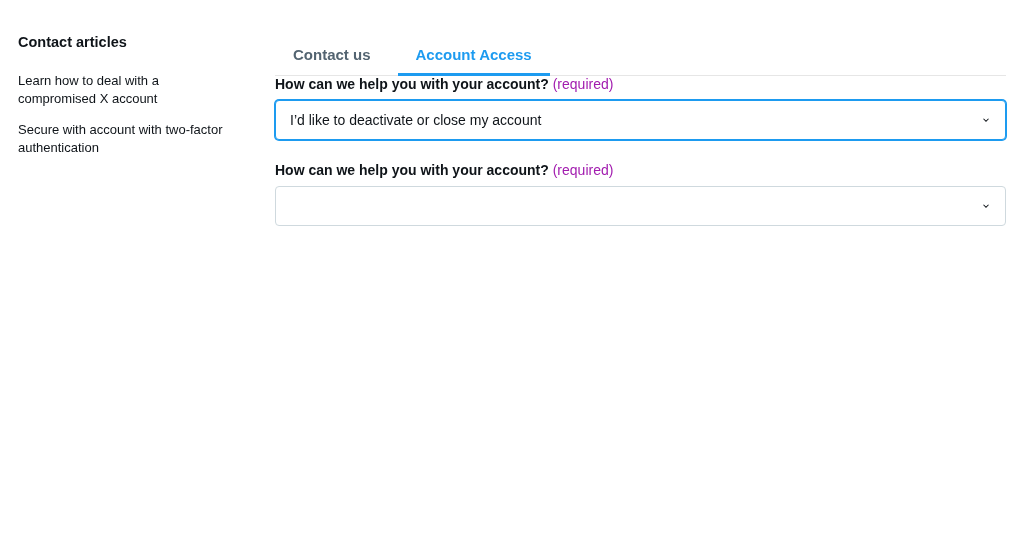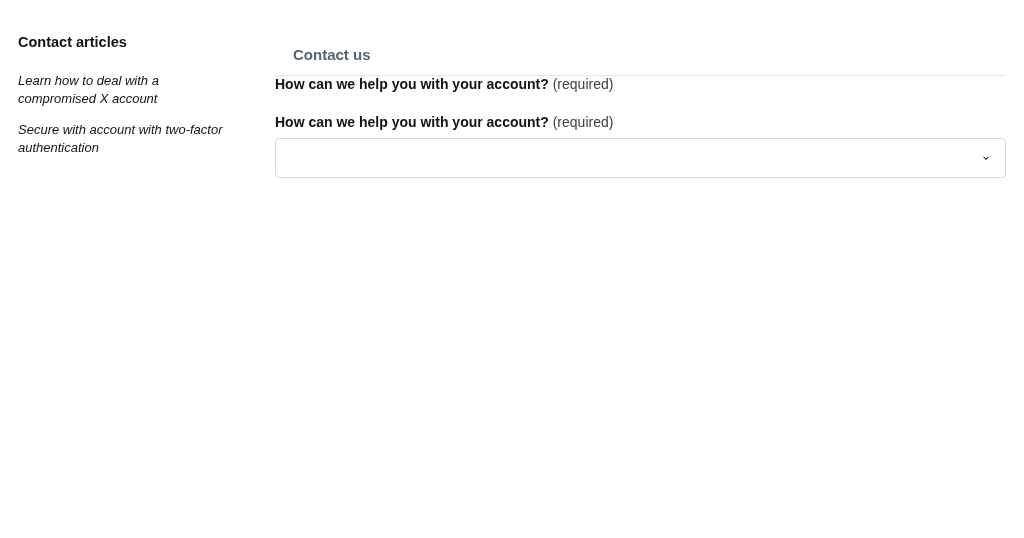--- a/index.html
+++ b/index.html
@@ -29,21 +29,20 @@
     }
     .sidebar-list {
       list-style: none;
     }
     .sidebar-item {
       font-size: 13px;
       line-height: 1.35;
       color: #0f1419;
       margin-bottom: 14px;
       cursor: pointer;
-      font-style: italic;
     }
     .main {
       flex: 1;
       padding-left: 22px;
     }
     .tabs {
       display: flex;
       border-bottom: 1px solid #e6e6e6;
       margin-top: 16px;
       gap: 9px;
@@ -80,21 +79,21 @@
       margin-bottom: 22px;
     }
     .field-label {
       font-size: 14px;
       font-weight: 700;
       color: #0f1419;
       margin-bottom: 8px;
     }
     .field-label .required {
       font-weight: 400;
-      color: #404040;
+      color: #a21caf;
     }
     .select-box {
       width: 100%;
       height: 40px;
       border: 1px solid #cfd9de;
       border-radius: 4px;
       display: flex;
       align-items: center;
       justify-content: space-between;
       padding: 0 14px;
@@ -132,27 +131,38 @@
       <span>Secure with account with two-factor authentication</span>
     </li>
   </ul>
 </aside>
 
 <main class="main">
   <nav class="tabs">
     <div class="tab">
       <span>Contact us</span>
     </div>
+    <div class="tab active">
+      <span>Account Access</span>
+    </div>
   </nav>
 
 
   <div class="field-group">
     <div class="field-label">
       <span>How can we help you with your account?</span>
       <span class="required">(required)</span>
+    </div>
+    <div class="select-box focused">
+      <span>I’d like to deactivate or close my account</span>
+      <span class="chevron">
+        <svg viewBox="0 0 24 24" fill="none" stroke="#0f1419" stroke-width="2.5">
+            <polyline points="6 9 12 15 18 9"></polyline>
+          </svg>
+      </span>
     </div>
   </div>
 
   <div class="field-group">
     <div class="field-label">
       <span>How can we help you with your account?</span>
       <span class="required">(required)</span>
     </div>
     <div class="select-box">
       <span></span>

